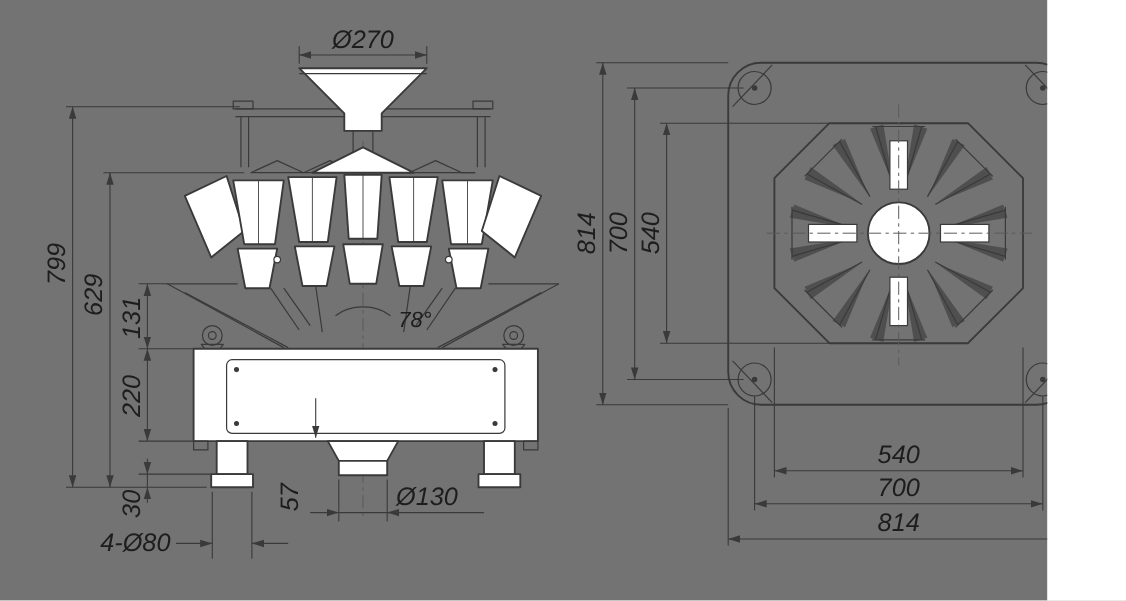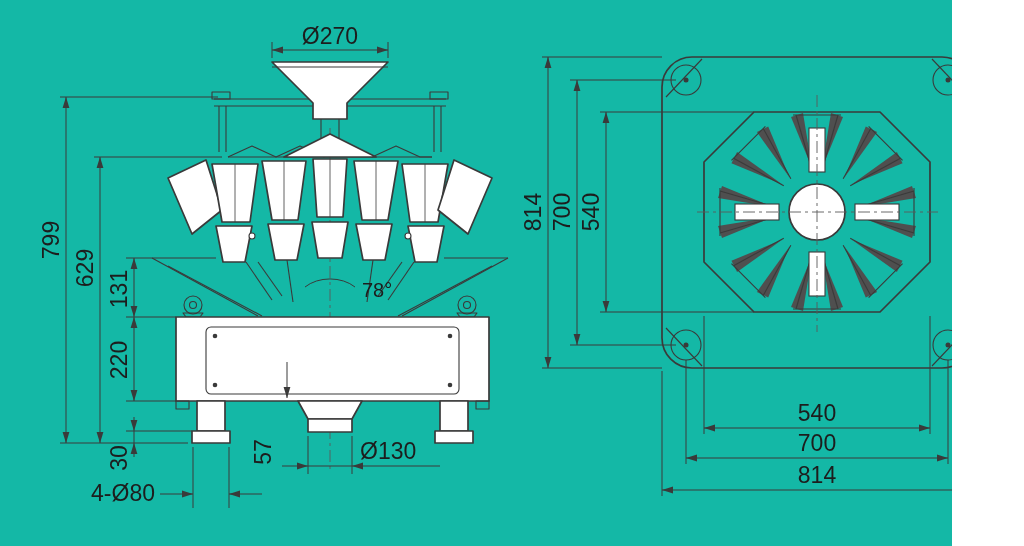--- a/index.html
+++ b/index.html
@@ -1,16 +1,16 @@
 <!DOCTYPE html>
 <html><head>
 <meta charset="utf-8">
 <style>
   html,body{margin:0;padding:0;background:#ffffff;}
-  .stage{position:relative;width:952px;height:546px;background:#14b8a6;overflow:hidden;}
+  .stage{position:relative;width:952px;height:546px;background:#737373;overflow:hidden;font-style:italic;}
   svg{display:block;}
   .s1{stroke:#3a3a3a;stroke-width:1.1;fill:none;stroke-linecap:butt;stroke-linejoin:round;}
   .s2{stroke:#3a3a3a;stroke-width:1.7;fill:#ffffff;stroke-linejoin:round;}
   .s2nf{stroke:#3a3a3a;stroke-width:1.7;fill:none;stroke-linejoin:round;}
   .thin{stroke:#3a3a3a;stroke-width:0.8;fill:none;}
   .dim{stroke:#3a3a3a;stroke-width:1;fill:none;}
   .cl{stroke:#5a5a5a;stroke-width:0.9;fill:none;stroke-dasharray:12 4 3 4;}
   .dot{fill:#3a3a3a;stroke:none;}
   .dk{fill:#4f4f4f;stroke:none;}
   text.t{font-family:"Liberation Sans",sans-serif;font-size:23px;fill:#1d1d1d;}

